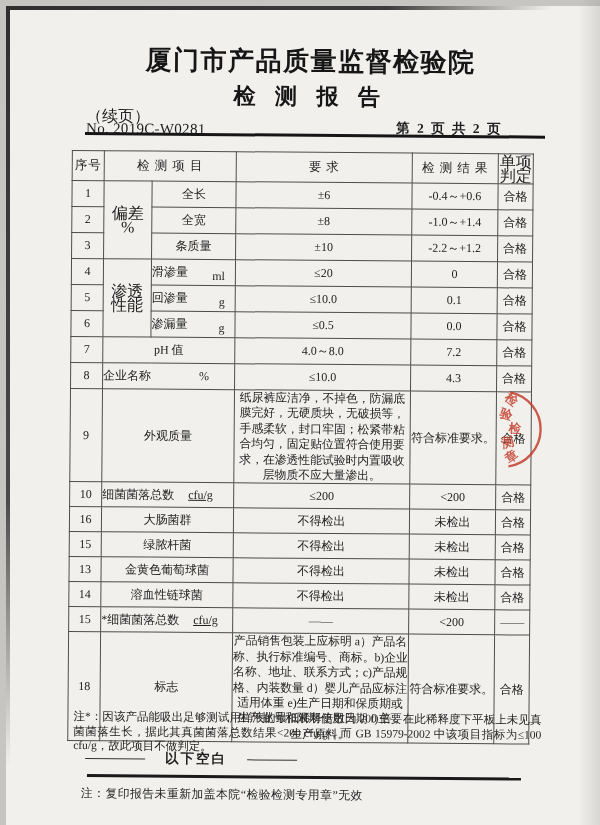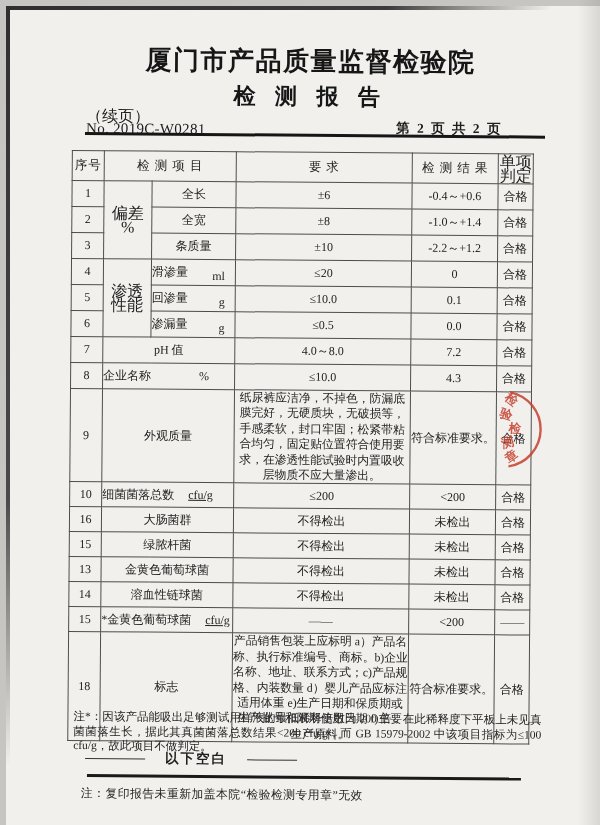--- a/index.html
+++ b/index.html
@@ -265,21 +265,21 @@
       <td>14</td>
       <td class="item-l" colspan="2">溶血性链球菌</td>
       <td>不得检出</td>
       <td class="result-c">未检出</td>
       <td>合格</td>
     </tr>
     <tr class="h-sm">
       <td>15</td>
       <td class="item-l" colspan="2">
         <div class="cellflex">
-              <span>*金黄色葡萄球菌</span>
+              <span>*细菌菌落总数</span>
               <span class="u-sm">cfu/g</span>
             </div>
       </td>
       <td>——</td>
       <td class="result-c">&lt;200</td>
       <td>——</td>
     </tr>
 
     <tr class="h-mark">
       <td>18</td>

